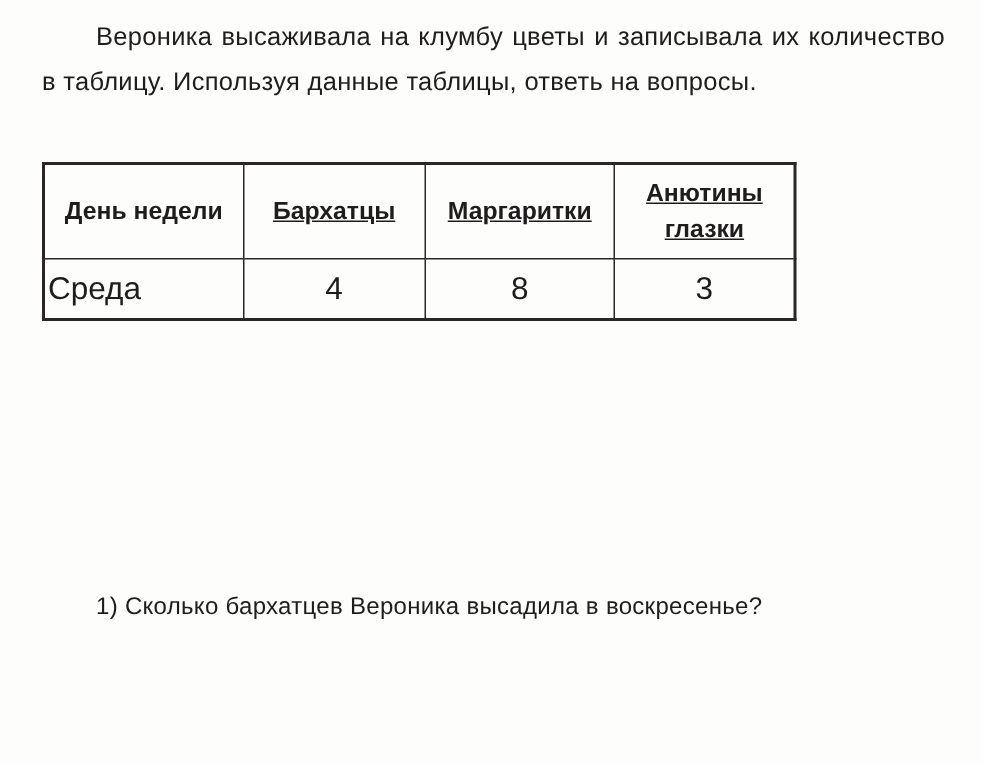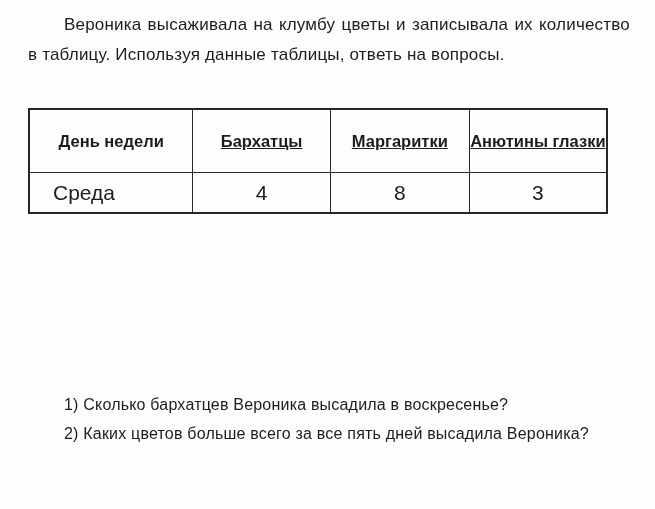--- a/index.html
+++ b/index.html
@@ -27,21 +27,21 @@
       letter-spacing: 0.2px;
     }
     .intro p {
       margin: 0;
       text-indent: 36px;
     }
     table.data-table {
       position: absolute;
       left: 28px;
       top: 108px;
-      width: 580px;
+      width: 503px;
       border-collapse: collapse;
       border: 2px solid #2a2626;
     }
     table.data-table th,
     table.data-table td {
       border: 1.5px solid #2a2626;
       padding: 0;
     }
     table.data-table th {
       height: 62px;
@@ -52,21 +52,21 @@
     }
     table.data-table th.col-day { width: 170px; }
     table.data-table th.col-num { width: 142px; text-decoration: underline; }
     table.data-table td {
       height: 39px;
       font-size: 21px;
       text-align: center;
     }
     table.data-table td.day-cell {
       text-align: left;
-      padding-left: 23px;
+      padding-left: 2px;
     }
     .questions {
       position: absolute;
       left: 28px;
       top: 390px;
       width: 602px;
       font-size: 16px;
       line-height: 29px;
       text-align: justify;
       letter-spacing: 0.2px;
@@ -97,14 +97,13 @@
       <td class="day-cell">Среда</td>
       <td>4</td>
       <td>8</td>
       <td>3</td>
     </tr>
   </tbody>
 </table>
 
 <div class="questions">
   <p>1) Сколько бархатцев Вероника высадила в воскресенье?</p>
-  <p>2) Каких цветов больше всего за все пять дней высадила Вероника?</p>
 </div>
 
 </body></html>

